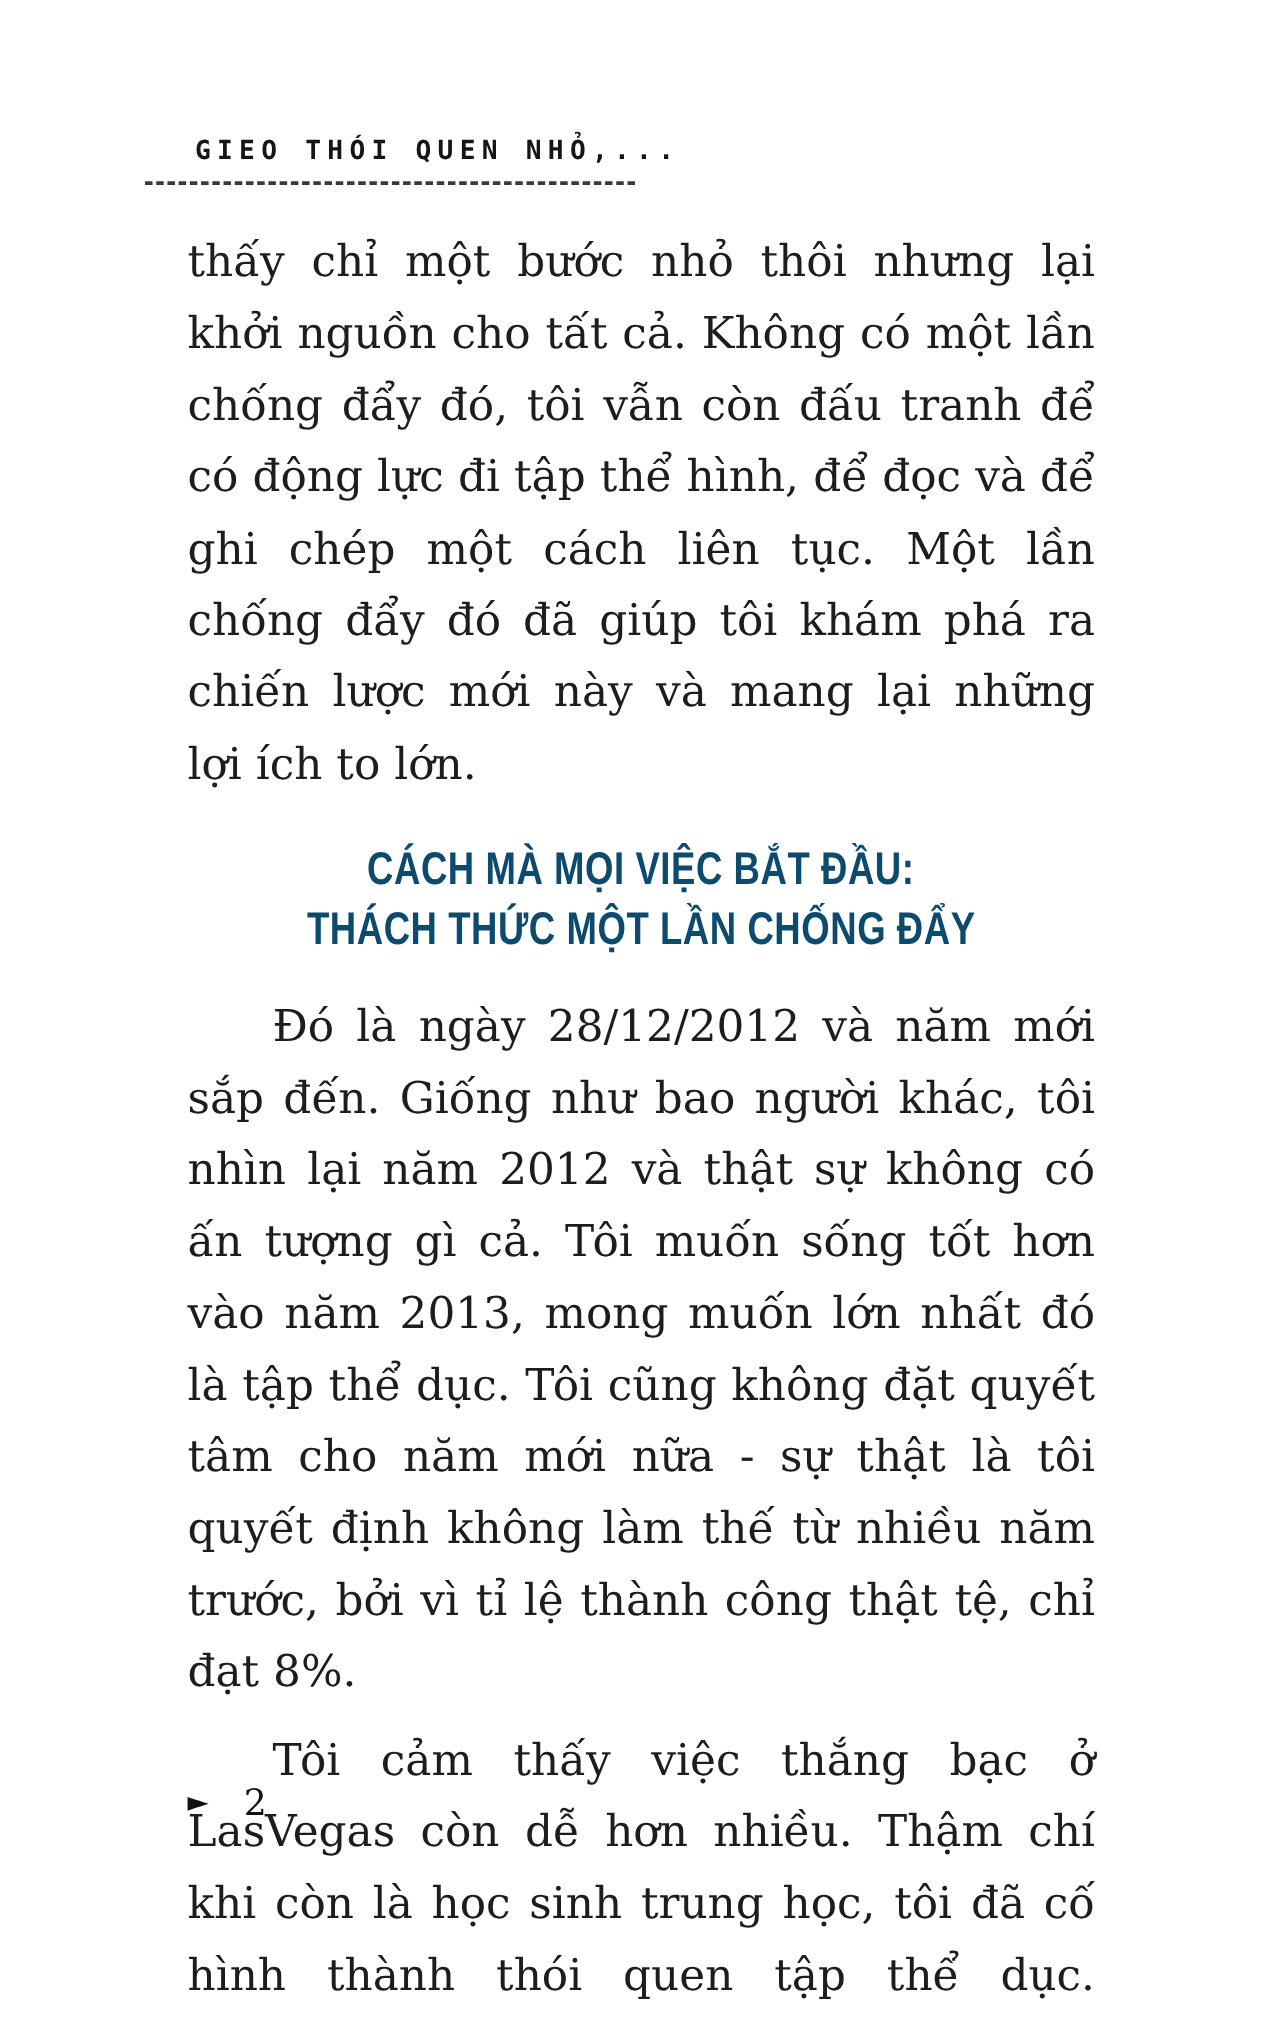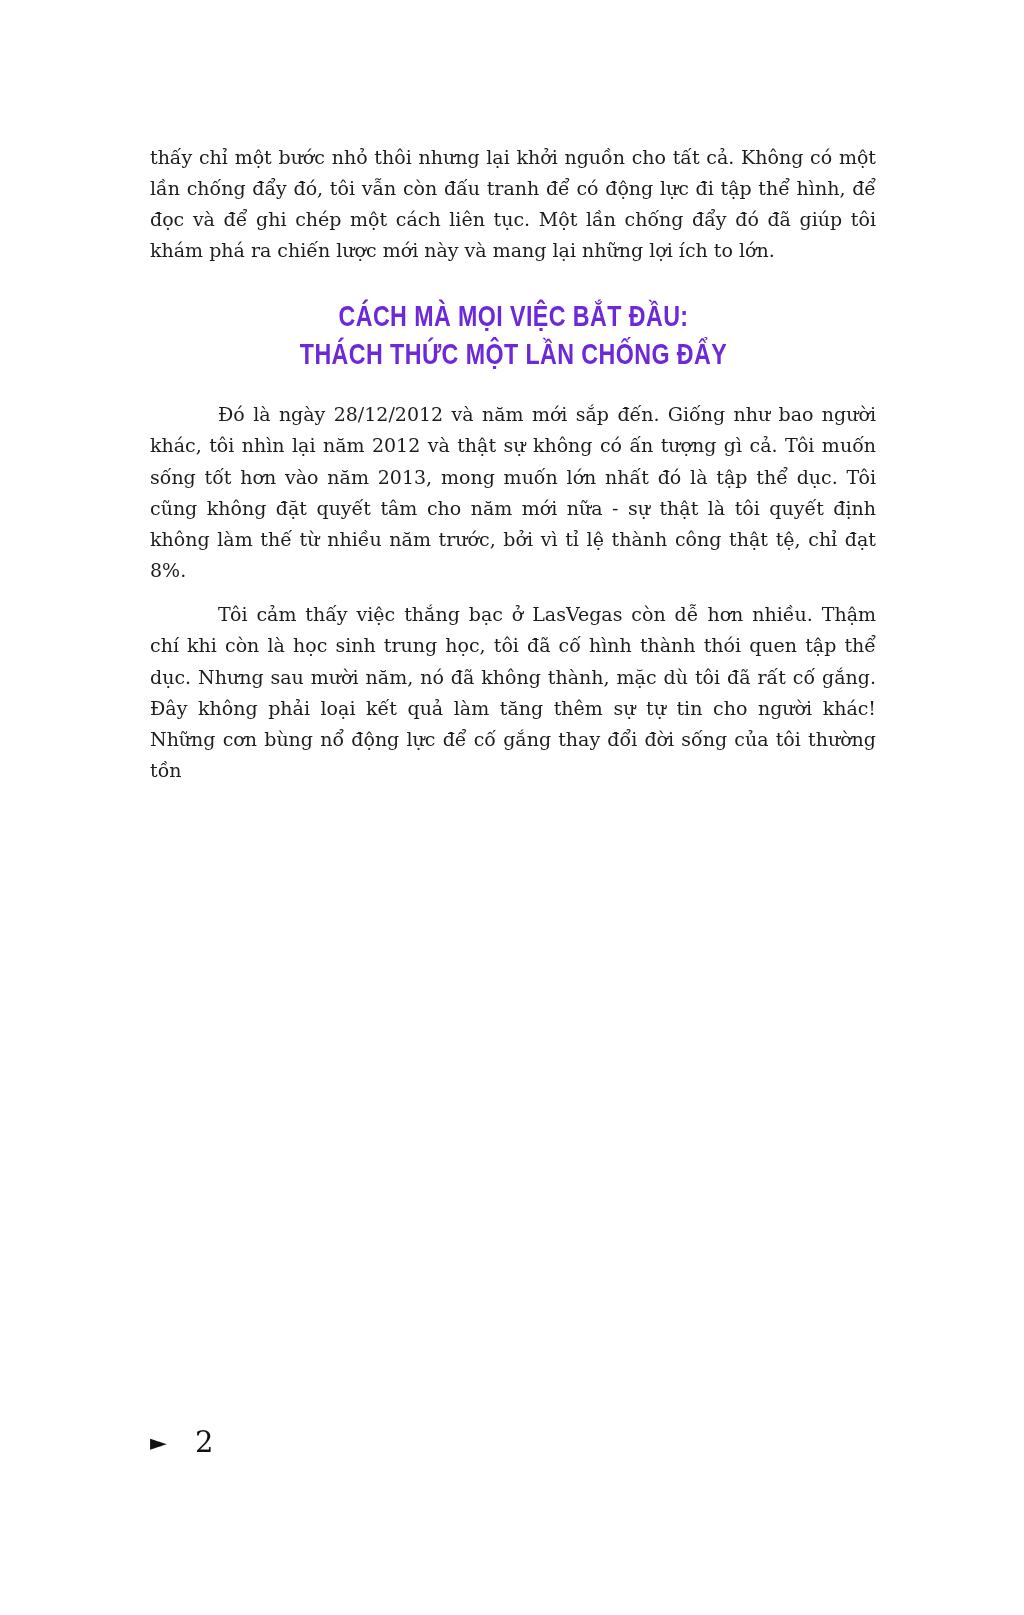--- a/index.html
+++ b/index.html
@@ -33,37 +33,37 @@
     margin-left: -34px;
     width: 392px;
     height: 0;
     border-top: 3px dashed #3a3a3a;
   }
   .body-text {
     margin-top: 34px;
   }
   p.para {
     margin: 0 0 13px 0;
-    font-size: 19px;
+    font-size: 35px;
     line-height: 1.64;
     text-align: justify;
     color: #1d1d1d;
   }
   p.para.indent {
     text-indent: 68px;
   }
   h2.section-heading {
     margin: 30px 0 26px 0;
     text-align: center;
     font-family: "Liberation Sans", "DejaVu Sans", sans-serif;
     font-weight: 700;
-    font-size: 27px;
+    font-size: 34px;
     line-height: 1.42;
     letter-spacing: 0.5px;
-    color: #6d28d9;
+    color: #0c4a6e;
   }
   h2.section-heading .hline {
     display: inline-block;
     transform: scale(0.86, 1.08);
     transform-origin: center;
     white-space: nowrap;
   }
   .page-footer {
     position: absolute;
     left: 150px;
@@ -82,20 +82,24 @@
     font-family: "DejaVu Serif", "Liberation Serif", serif;
     font-size: 29px;
     line-height: 1;
   }
 </style>
 </head>
 <body>
 
 <div class="page">
 
+  <header>
+    <div class="running-header">GIEO THÓI QUEN NHỎ,...</div>
+    <div class="header-divider"></div>
+  </header>
 
   <main class="body-text">
 
     <p class="para">thấy chỉ một bước nhỏ thôi nhưng lại khởi nguồn cho tất cả. Không có một lần chống đẩy đó, tôi vẫn còn đấu tranh để có động lực đi tập thể hình, để đọc và để ghi chép một cách liên tục. Một lần chống đẩy đó đã giúp tôi khám phá ra chiến lược mới này và mang lại những lợi ích to lớn.</p>
 
 
     <h2 class="section-heading">
       <span class="hline">CÁCH MÀ MỌI VIỆC BẮT ĐẦU:</span><br>
       <span class="hline">THÁCH THỨC MỘT LẦN CHỐNG ĐẨY</span>
     </h2>

